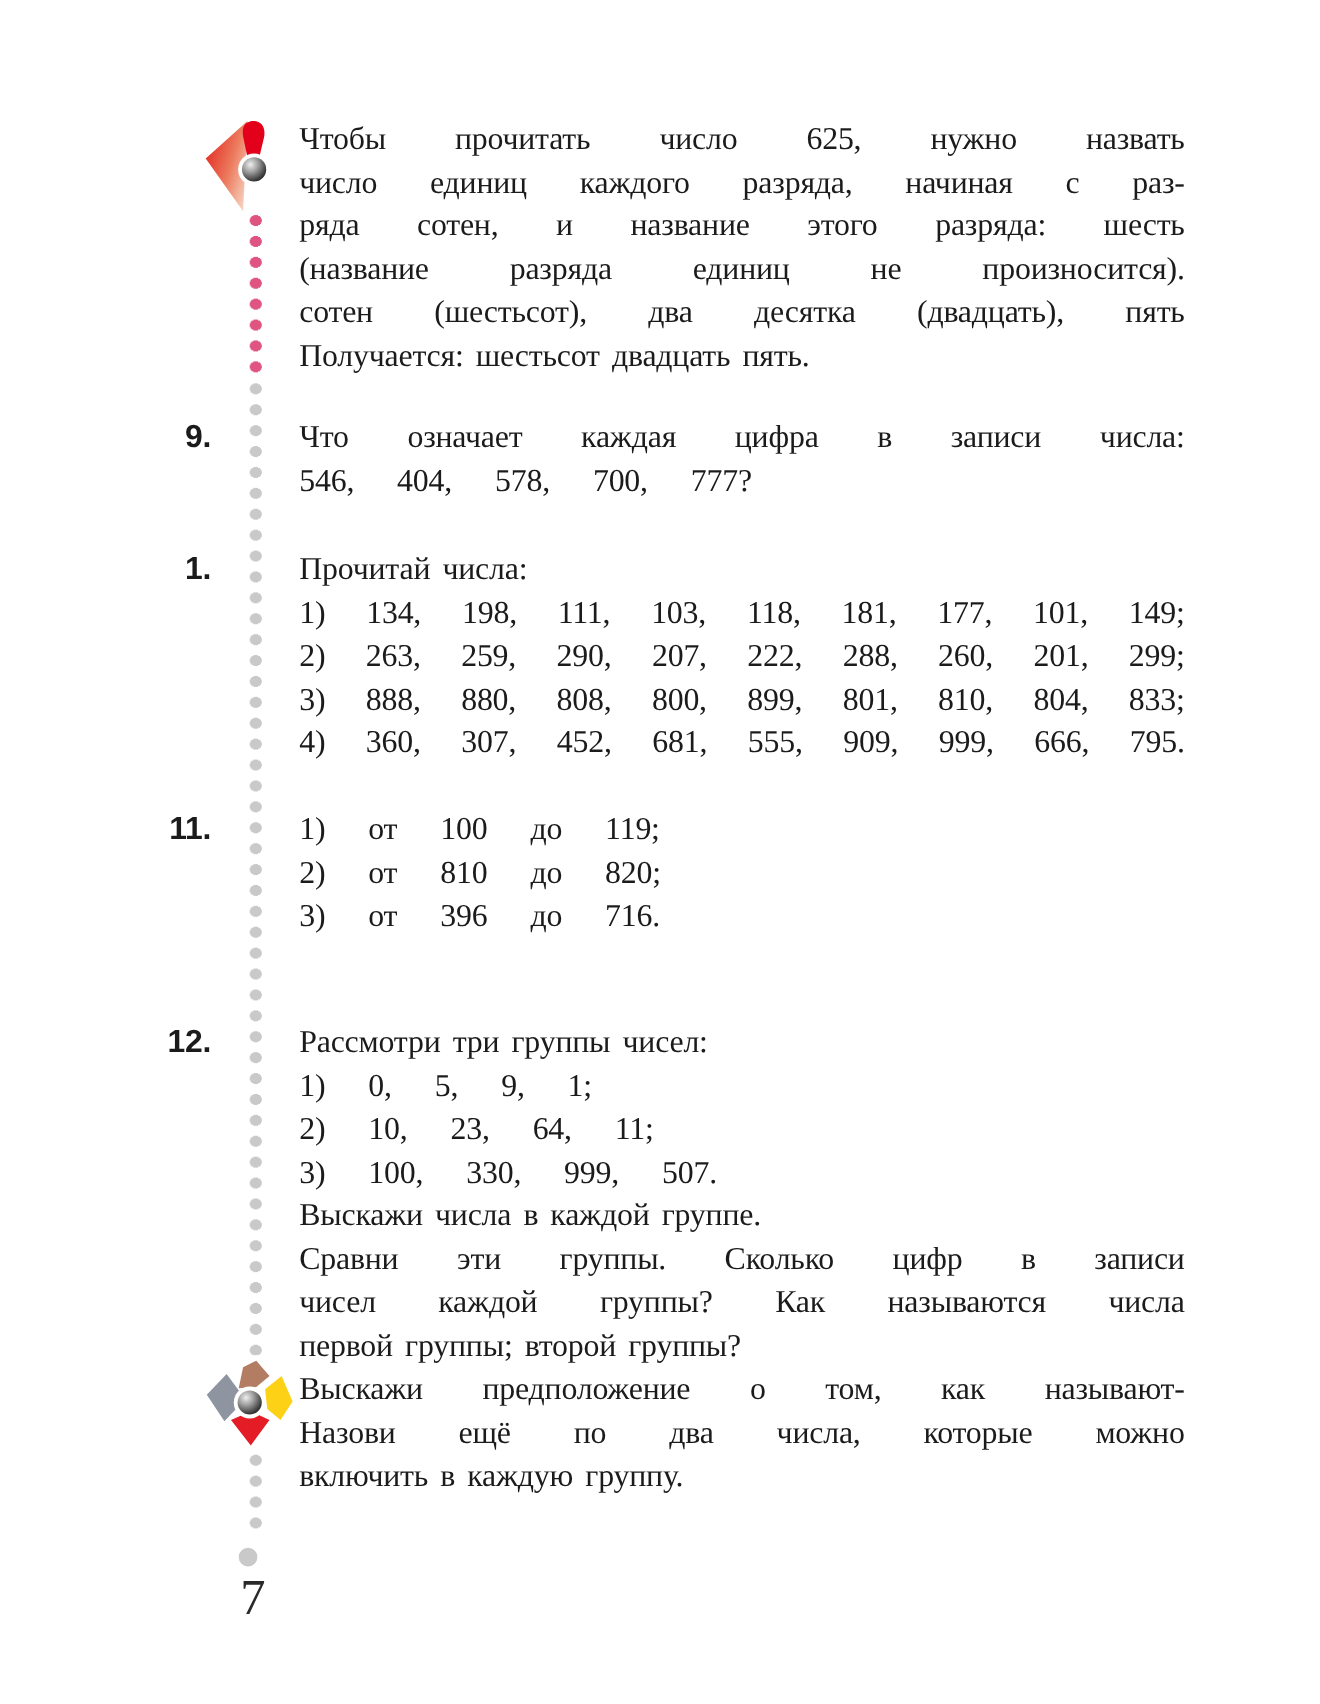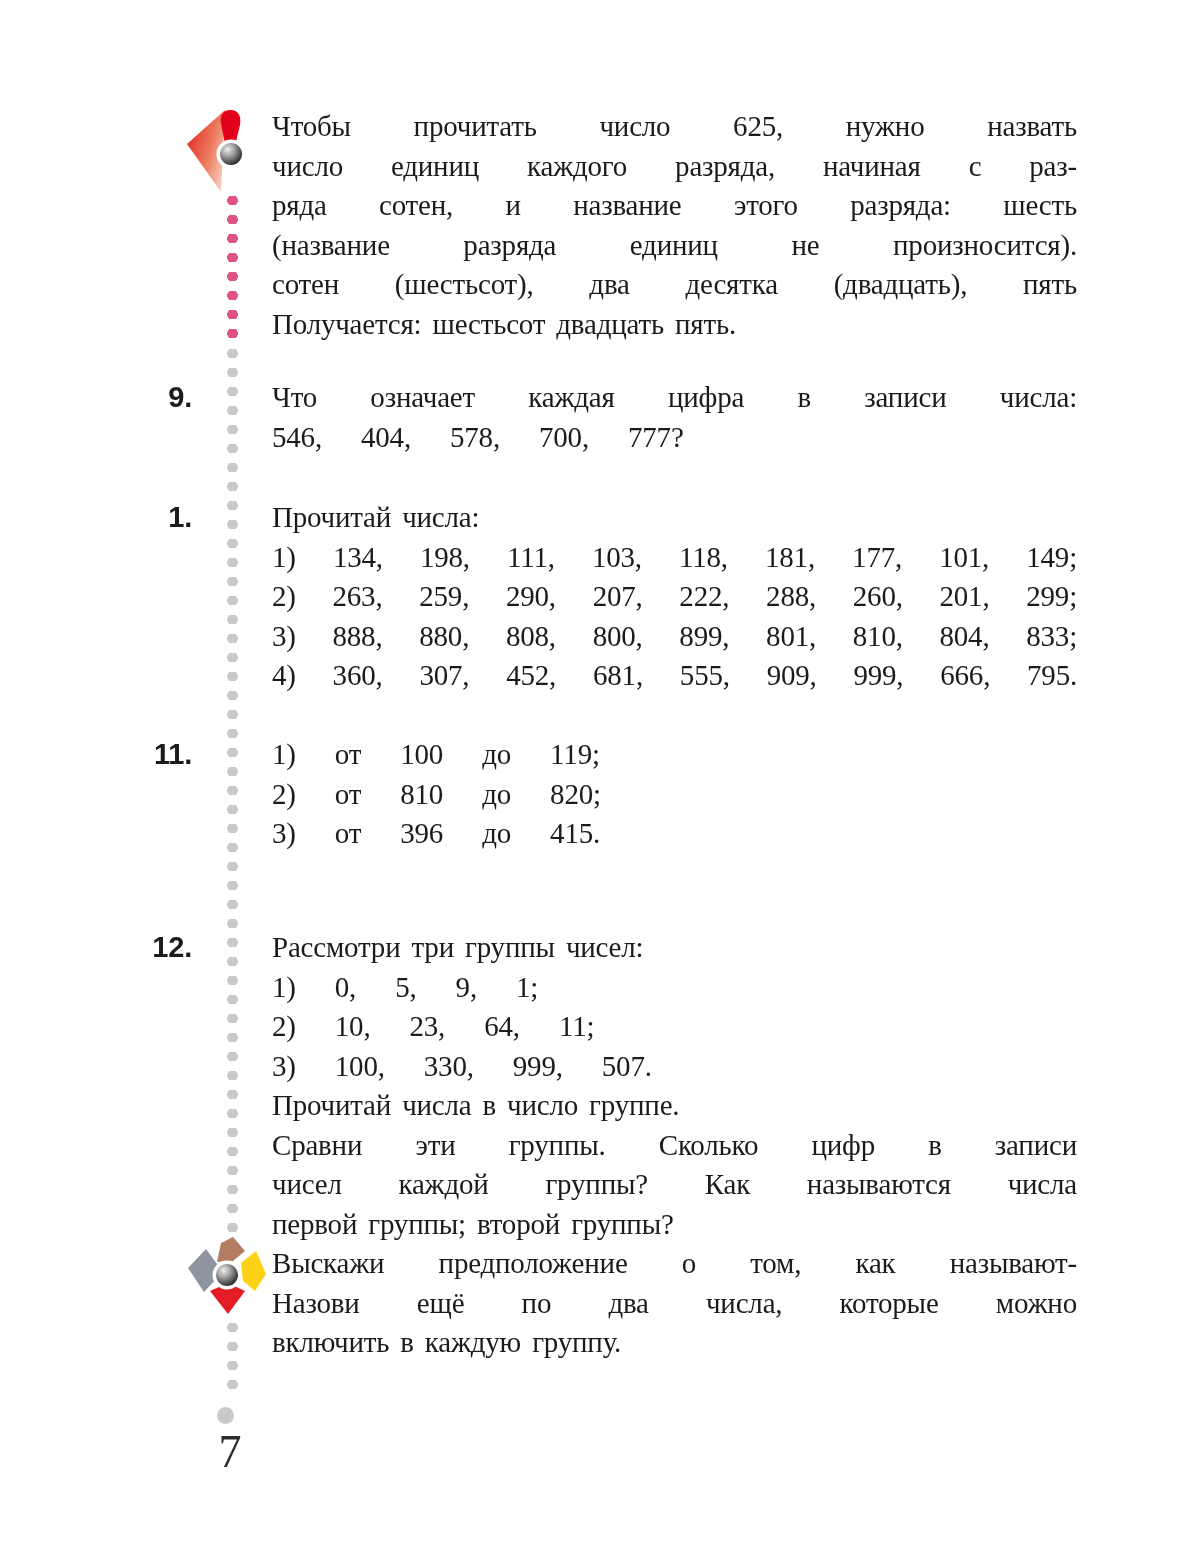--- a/index.html
+++ b/index.html
@@ -145,30 +145,30 @@
     <div class="ln j">1) 134, 198, 111, 103, 118, 181, 177, 101, 149;</div>
     <div class="ln j">2) 263, 259, 290, 207, 222, 288, 260, 201, 299;</div>
     <div class="ln j">3) 888, 880, 808, 800, 899, 801, 810, 804, 833;</div>
     <div class="ln j">4) 360, 307, 452, 681, 555, 909, 999, 666, 795.</div>
   </section>
 
   <section class="block" style="top:735px">
     <div class="ex-num">11.</div>
     <div class="ln wide">1) от 100 до 119;</div>
     <div class="ln wide">2) от 810 до 820;</div>
-    <div class="ln wide">3) от 396 до 415.</div>
+    <div class="ln wide">3) от 396 до 716.</div>
   </section>
 
   <section class="block" style="top:928px">
     <div class="ex-num">12.</div>
     <div class="ln">Рассмотри три группы чисел:</div>
     <div class="ln wide">1) 0, 5, 9, 1;</div>
     <div class="ln wide">2) 10, 23, 64, 11;</div>
     <div class="ln wide">3) 100, 330, 999, 507.</div>
-    <div class="ln">Прочитай числа в число группе.</div>
+    <div class="ln">Выскажи числа в каждой группе.</div>
     <div class="ln j">Сравни эти группы. Сколько цифр в записи</div>
     <div class="ln j">чисел каждой группы? Как называются числа</div>
     <div class="ln">первой группы; второй группы?</div>
     <div class="ln j">Выскажи предположение о том, как называют-</div>
     <div class="ln j">Назови ещё по два числа, которые можно</div>
     <div class="ln">включить в каждую группу.</div>
   </section>
 
   <div class="page-number">7</div>
 

